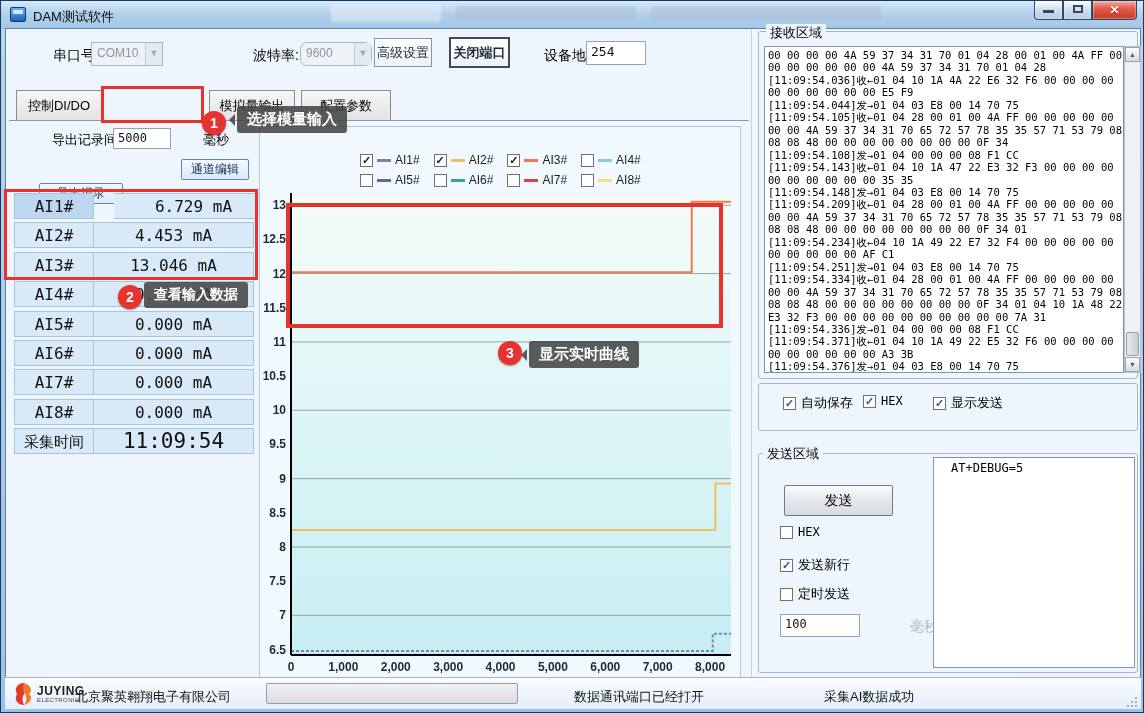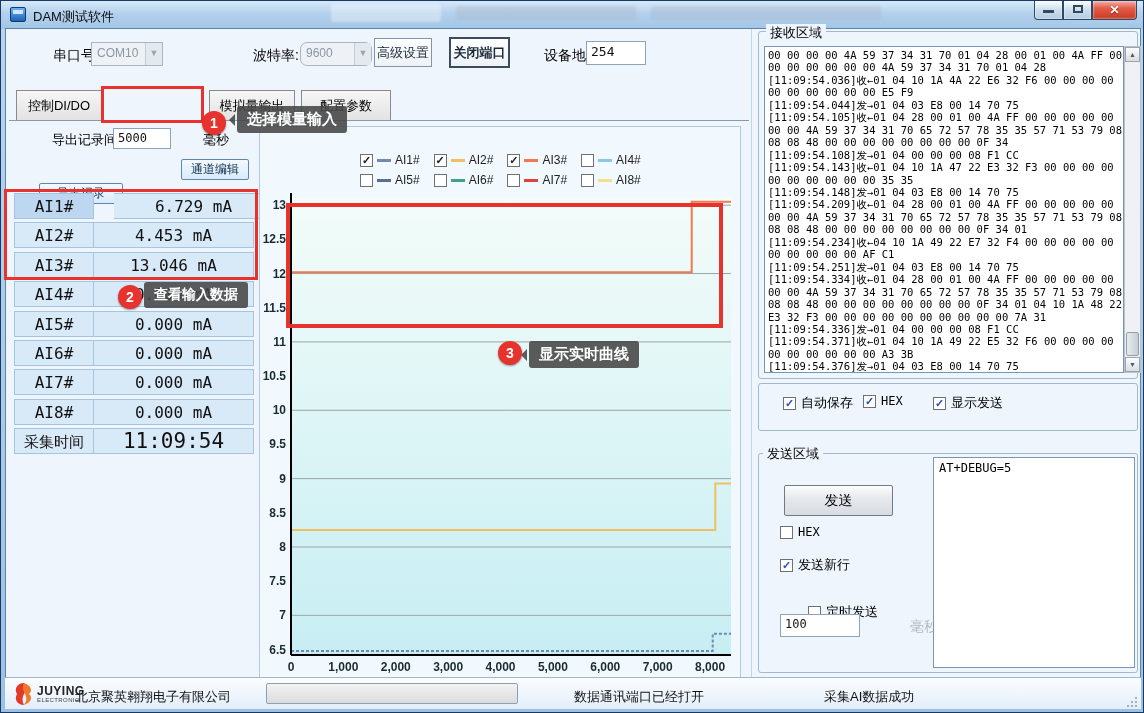--- a/index.html
+++ b/index.html
@@ -49,21 +49,21 @@
   .redbox { position:absolute; border:3px solid #e8322e; z-index:25; pointer-events:none; }
   
   .group { position:absolute; border:1px solid #a3b8cd; border-radius:3px; }
   .group-label { position:absolute; background:#eff5fc; padding:0 4px; font-size:13px; color:#000; }
   #hexlog { position:absolute; left:763px; top:45px; width:360px; height:327px; background:#fff; border:1px solid #7a96b4; font-family:"DejaVu Sans Mono",monospace; font-size:10.5px; line-height:12.45px; white-space:pre; overflow:hidden; padding:2px 3px; color:#000; }
   .sbar { position:absolute; left:1123px; top:45px; width:17px; height:327px; background:#f0f1f4; border:1px solid #b9c3cc; }
   .sbar .sarr { position:absolute; left:0; width:15px; height:15px; background:linear-gradient(#fdfdfd,#d9dde2); border:1px solid #9aa4ad; text-align:center; font-size:7px; color:#4a5a66; line-height:14px; }
   .sbar .thumb { position:absolute; left:1px; width:13px; background:linear-gradient(90deg,#e8ecf0,#c6cdd4); border:1px solid #93a0ab; border-radius:2px; }
   .chkrow { position:absolute; display:flex; align-items:center; gap:5px; font-size:13px; color:#000; }
   #clear-btn,#send-btn { position:absolute; background:linear-gradient(#fdfdfd,#e5e8ec 45%,#d8dce1); border:1px solid #707a84; border-radius:2px; text-align:center; font-size:14px; color:#000; }
-  #send-text { position:absolute; left:932px; top:456px; width:202px; height:211px; background:#fff; border:1px solid #7a96b4; font-family:"DejaVu Sans Mono",monospace; font-size:12px; padding:3px 5px; white-space:pre; color:#000; }
+  #send-text { position:absolute; left:932px; top:456px; width:202px; height:211px; background:#fff; border:1px solid #7a96b4; font-family:"DejaVu Sans Mono",monospace; font-size:12px; padding:3px 17px; white-space:pre; color:#000; }
   .gray-lbl { color:#aeb9c6; }
   
   #statusbar { position:absolute; left:4px; top:676px; width:1136px; height:32px; background:linear-gradient(#fbfdff,#e3eefa); border-top:1px solid #9fb6cc; }
   #progress { position:absolute; left:265px; top:682px; width:252px; height:21px; border:1px solid #8ca0b4; background:linear-gradient(#f2f2f2,#dcdcdc); border-radius:2px; }
   #grip { position:absolute; left:1126px; top:696px; width:10px; height:10px; }
   #grip i { position:absolute; width:2px; height:2px; background:#9fb0c0; }
 </style>
 </head>
 <body>
 
@@ -281,21 +281,21 @@
   <div class="group-label" style="left:762px;top:444px;">发送区域</div>
   <div id="send-btn" style="left:783px;top:484px;width:109px;height:31px;line-height:29px;">发送</div>
   <div class="chkrow" style="left:779px;top:524px;">
     <span class="cb"></span>
     <span style="font-family:'DejaVu Sans Mono',monospace;font-size:12px;">HEX</span>
   </div>
   <div class="chkrow" style="left:779px;top:555px;">
     <span class="cb blue">✓</span>
     <span>发送新行</span>
   </div>
-  <div class="chkrow" style="left:779px;top:602px;margin-left:28px;">
+  <div class="chkrow" style="left:779px;top:584px;">
     <span class="cb"></span>
     <span>定时发送</span>
   </div>
   <div class="inp" style="left:779px;top:613px;width:80px;height:23px;font-size:12px;">100</div>
   <div class="lbl abs gray-lbl" style="left:885px;top:617px;">毫秒</div>
   <div id="send-text">AT+DEBUG=5</div>
 
   <div id="statusbar"></div>
   <svg class="abs" style="left:12px;top:680px;" width="22" height="26" xmlns="http://www.w3.org/2000/svg">
     <path d="M11 2 C4 2 1 8 4 13 C1 18 4 24 11 24 C9 20 9 17 11 13 C13 9 13 6 11 2 Z" fill="#e23a2a"></path>

